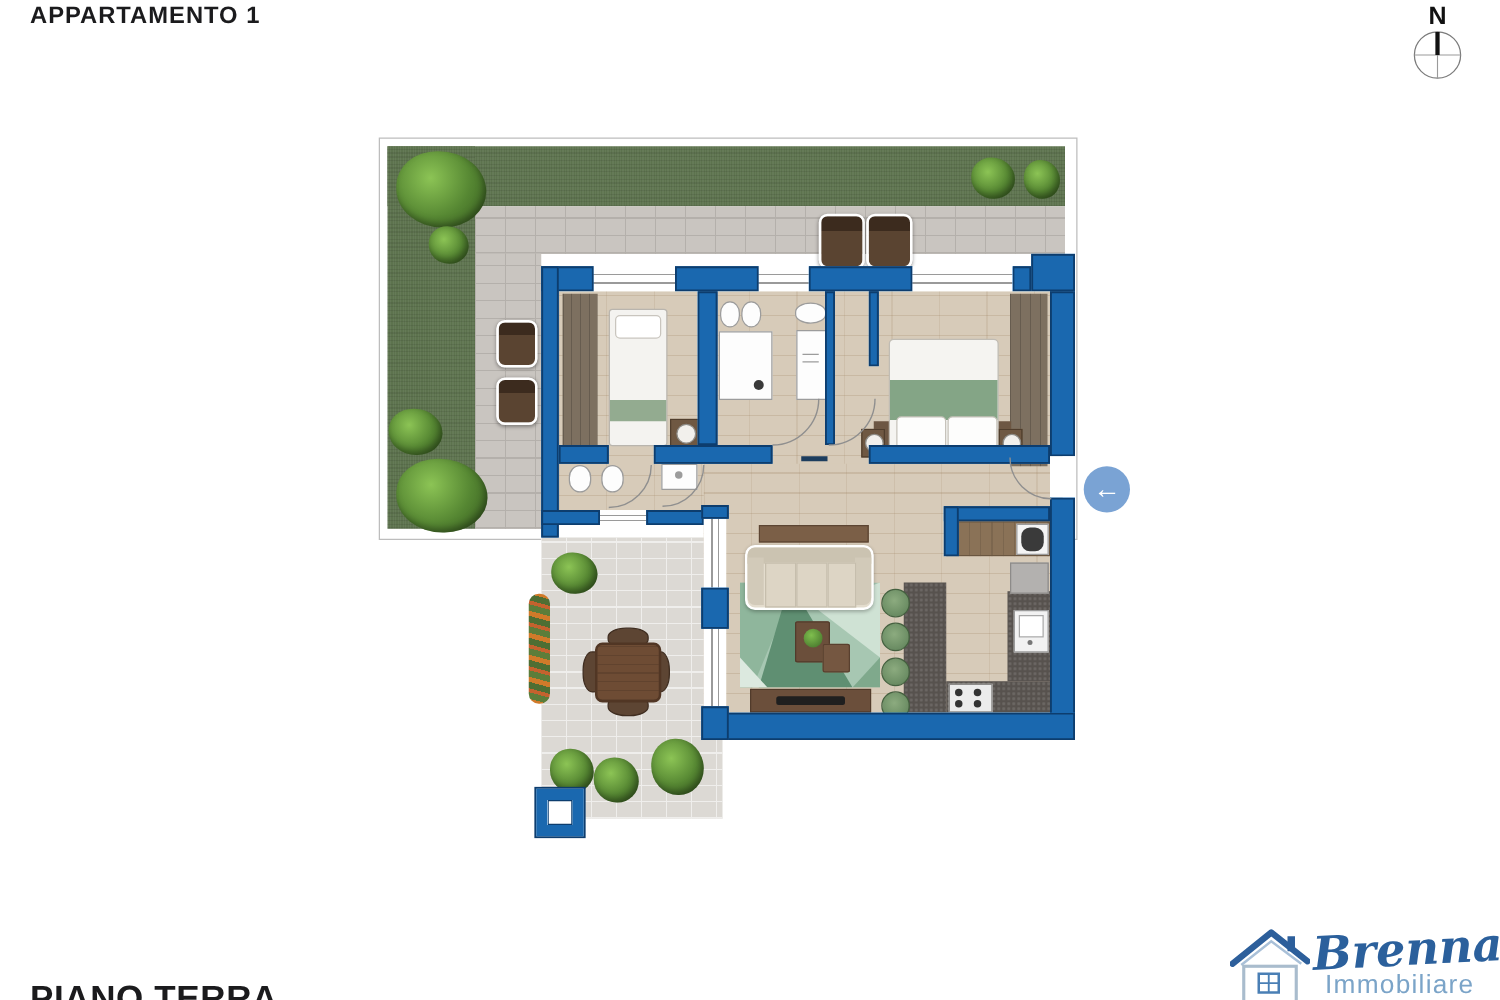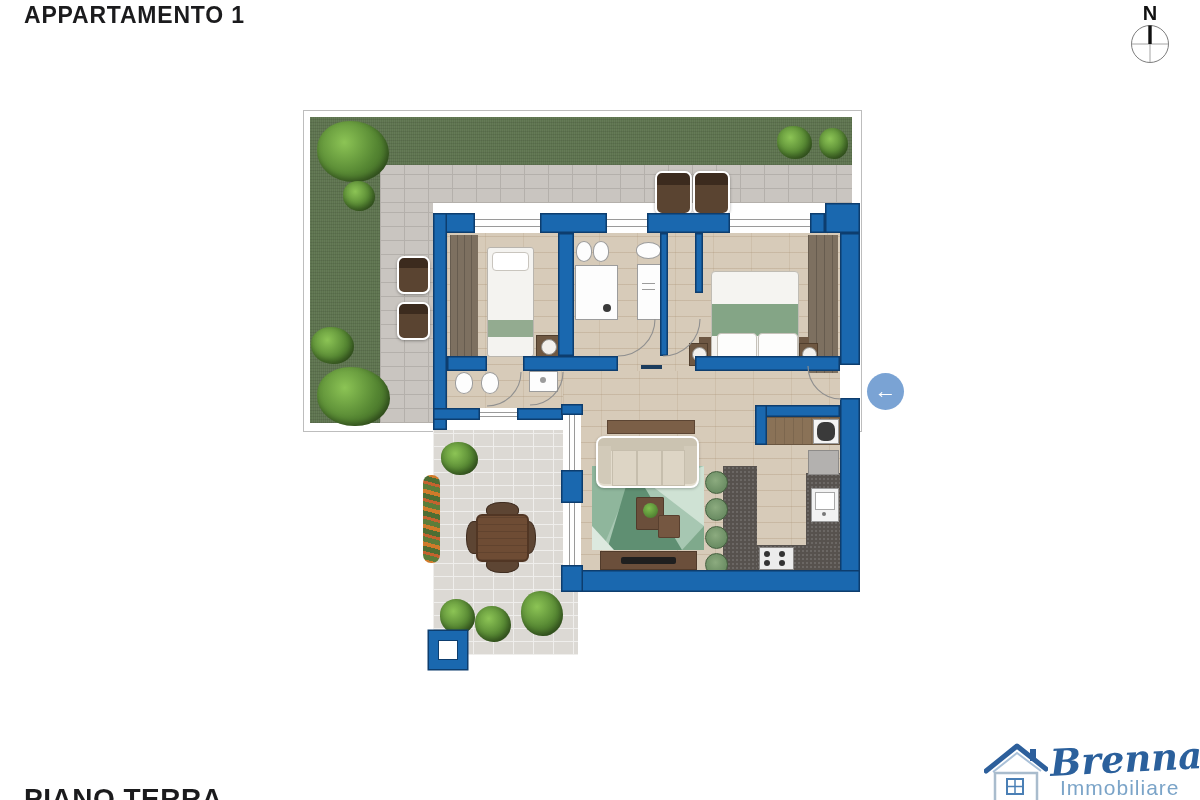--- a/index.html
+++ b/index.html
@@ -1,20 +1,20 @@
 <!DOCTYPE html>
 <html><head>
 <meta charset="utf-8">
 <style>
   html,body{margin:0;padding:0;background:#fff;}
   #stage{position:relative;width:1200px;height:800px;background:#fff;overflow:hidden;
          font-family:"Liberation Sans",sans-serif;}
   .abs{position:absolute;}
   
-  .title{left:24px;top:2px;font-size:23px;font-weight:bold;letter-spacing:.8px;color:#1b1b1d;}
+  .title{left:24px;top:2px;font-size:19px;font-weight:bold;letter-spacing:.8px;color:#1b1b1d;}
   .floorlabel{left:24px;top:783px;font-size:28px;font-weight:bold;letter-spacing:.5px;color:#1b1b1d;}
   
   .compass{left:1127px;top:2px;width:46px;text-align:center;color:#111;}
   .compass .n{font-size:20px;font-weight:bold;line-height:22px;}
   
   .grass{background-color:#5d734e;
     background-image:repeating-linear-gradient(0deg,rgba(0,0,0,.08) 0 1px,transparent 1px 3px),
                      repeating-linear-gradient(90deg,rgba(255,255,255,.05) 0 1px,transparent 1px 2px);}
   .paver{background-color:#c9c5c0;
     background-image:repeating-linear-gradient(90deg,#b4b0ab 0 1px,transparent 1px 24px),

